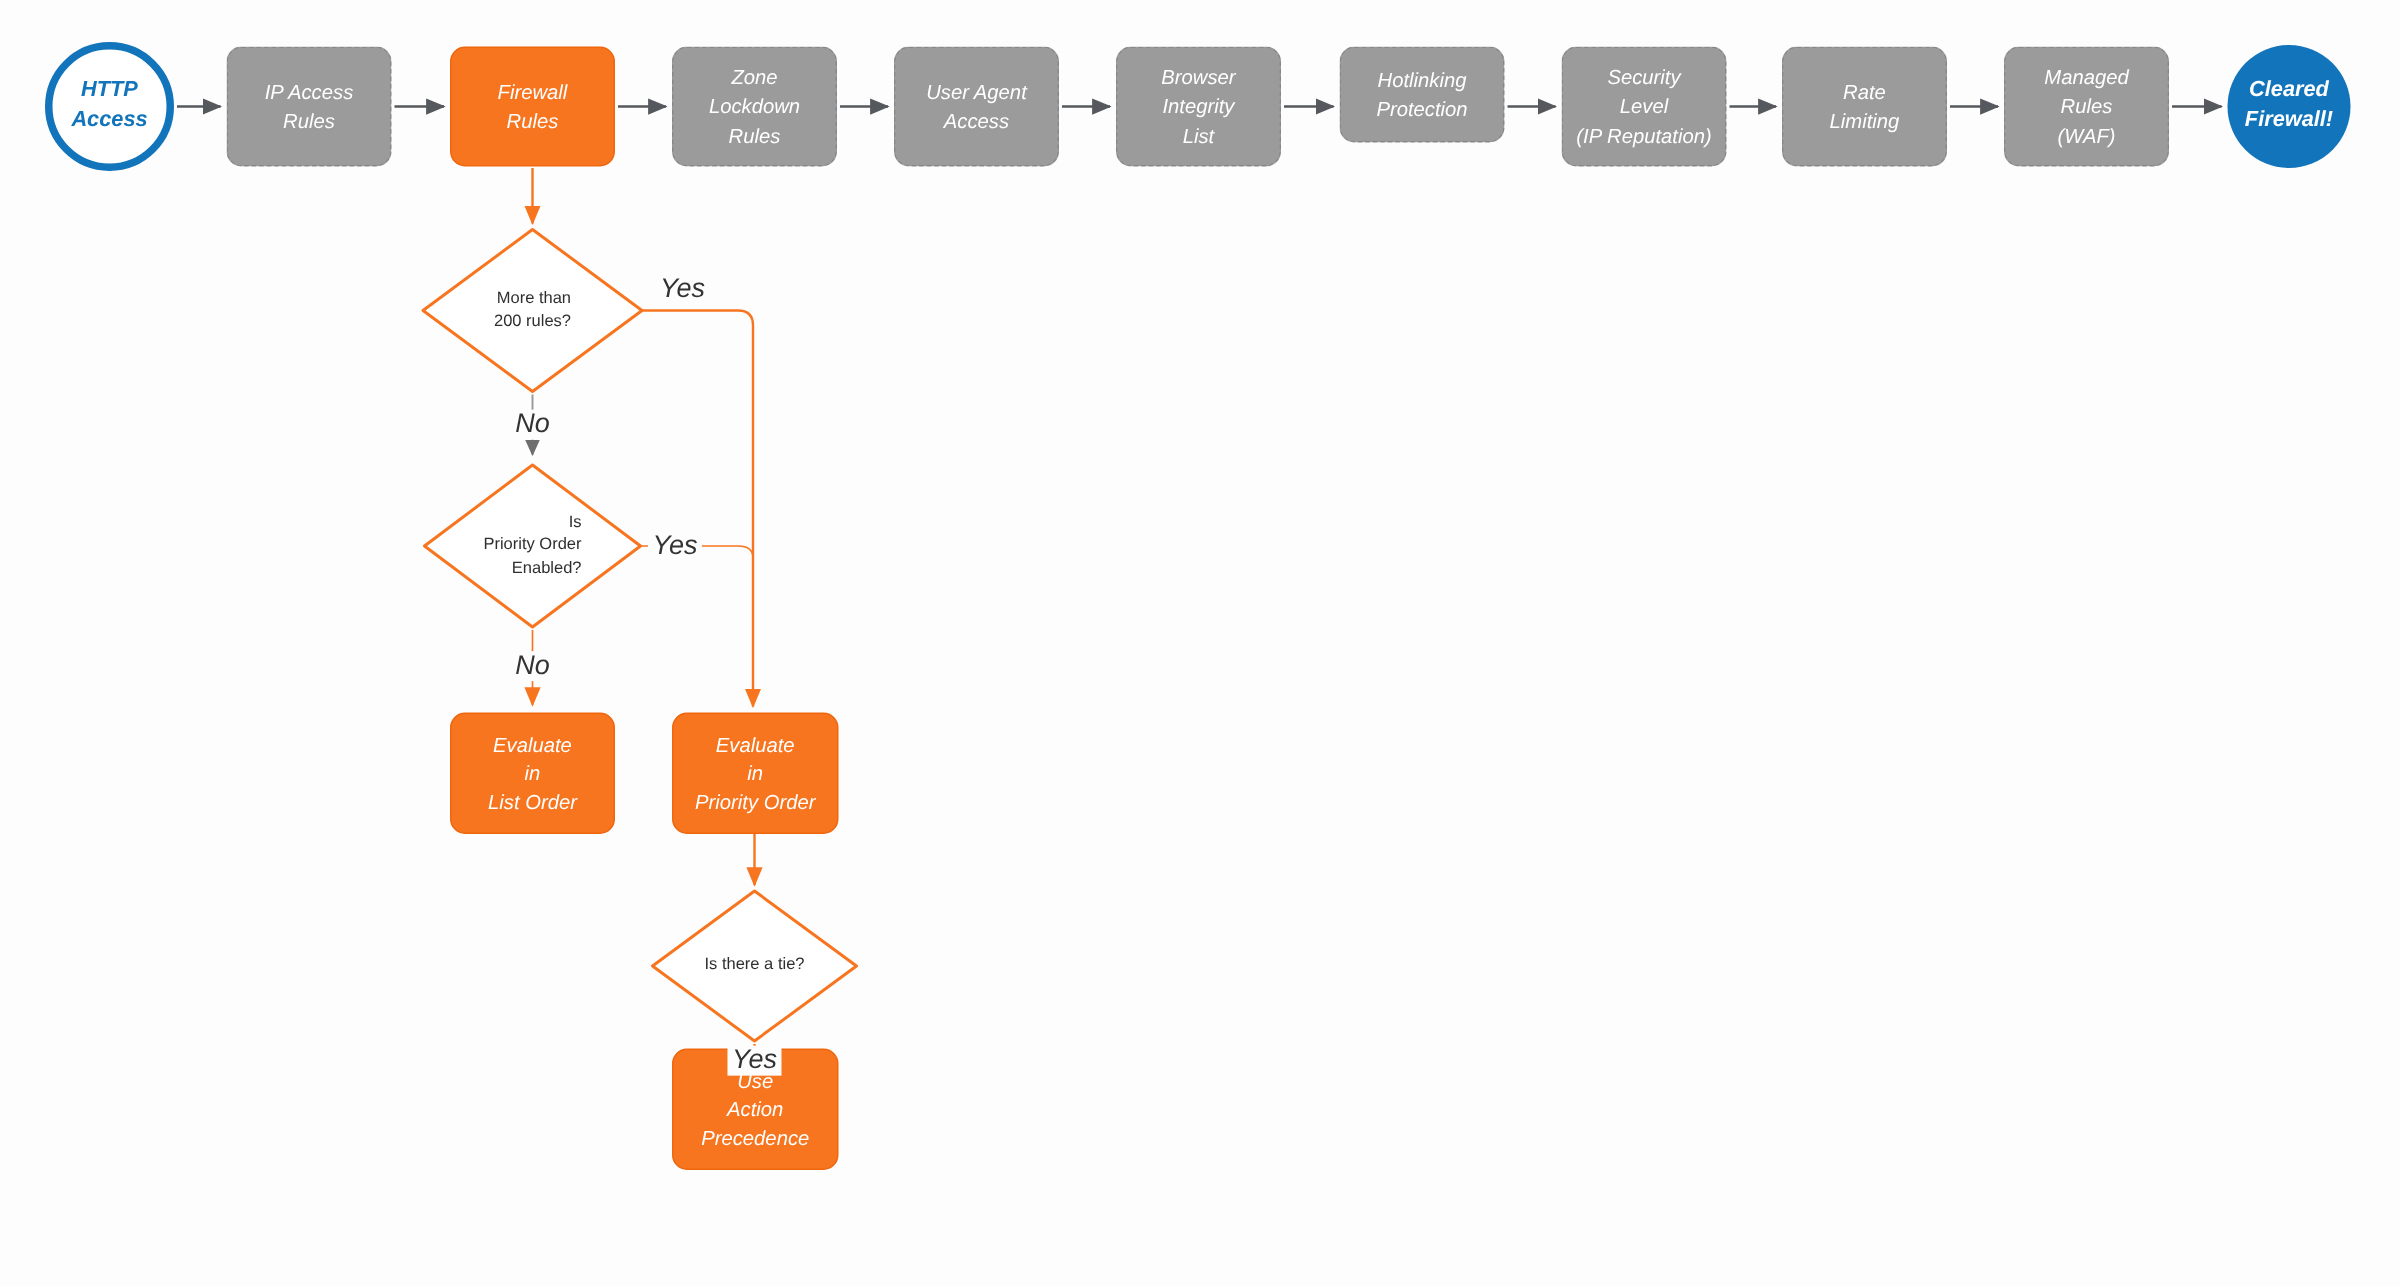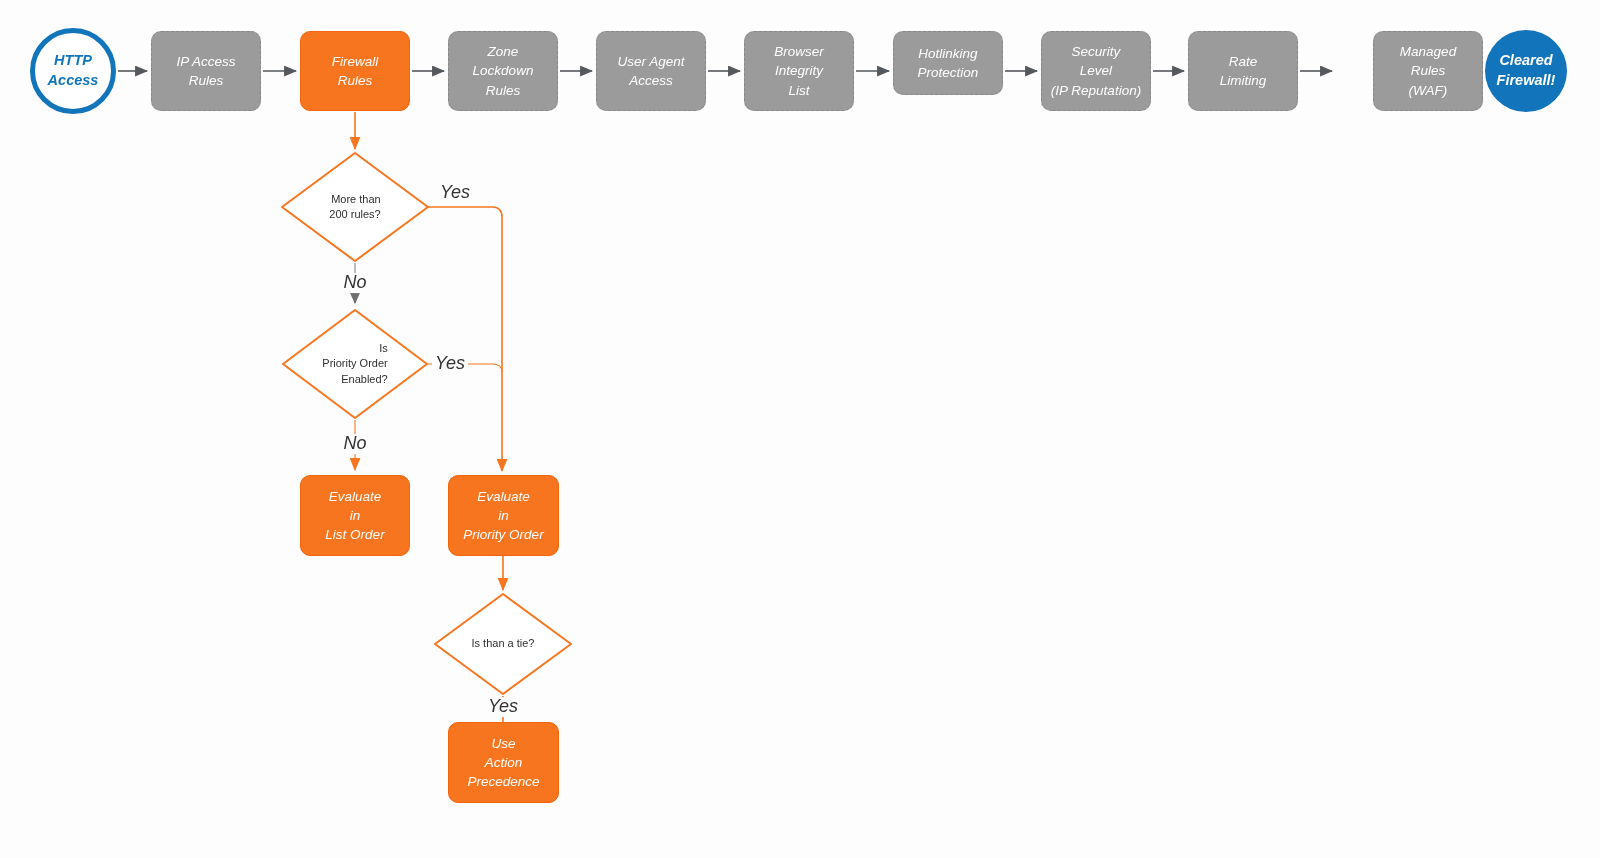--- a/index.html
+++ b/index.html
@@ -132,41 +132,41 @@
   <div class="node gray" style="left:744px;  top:31px; width:110px; height:80px;">Browser
 Integrity
 List</div>
   <div class="node gray" style="left:893px;  top:31px; width:110px; height:64px;">Hotlinking
 Protection</div>
   <div class="node gray" style="left:1041px; top:31px; width:110px; height:80px;">Security
 Level
 (IP Reputation)</div>
   <div class="node gray" style="left:1188px; top:31px; width:110px; height:80px;">Rate
 Limiting</div>
-  <div class="node gray" style="left:1336px; top:31px; width:110px; height:80px;margin-left:37px;">Managed
+  <div class="node gray" style="left:1336px; top:31px; width:110px; height:80px;">Managed
 Rules
 (WAF)</div>
 
   <div class="node circle end" style="left:1485px; top:30px; width:82px; height:82px;">Cleared
 Firewall!</div>
 
   <div class="dlabel" style="left:283px; top:155px; width:144px; height:104px;">More than
 200 rules?</div>
   <div class="dlabel" style="left:283px; top:310px; width:144px; height:108px;">Is
 Priority Order
 Enabled?</div>
-  <div class="dlabel" style="left:435px; top:594px; width:136px; height:100px;">Is than a tie?</div>
+  <div class="dlabel" style="left:435px; top:594px; width:136px; height:100px;">Is there a tie?</div>
 
   <div class="node orange" style="left:300px; top:475px; width:110px; height:81px;">Evaluate
 in
 List Order</div>
   <div class="node orange" style="left:448px; top:475px; width:111px; height:81px;">Evaluate
 in
 Priority Order</div>
-  <div class="node orange" style="left:448px; top:722px; width:111px; height:81px;">Use
+  <div class="node orange" style="left:448px; top:699px; width:111px; height:81px;">Use
 Action
 Precedence</div>
 
   <div class="elabel" style="left:455px; top:193px;">Yes</div>
   <div class="elabel" style="left:355px; top:283px;">No</div>
   <div class="elabel" style="left:450px; top:364px;">Yes</div>
   <div class="elabel" style="left:355px; top:444px;">No</div>
   <div class="elabel" style="left:503px; top:707px;">Yes</div>
 
 </div>

